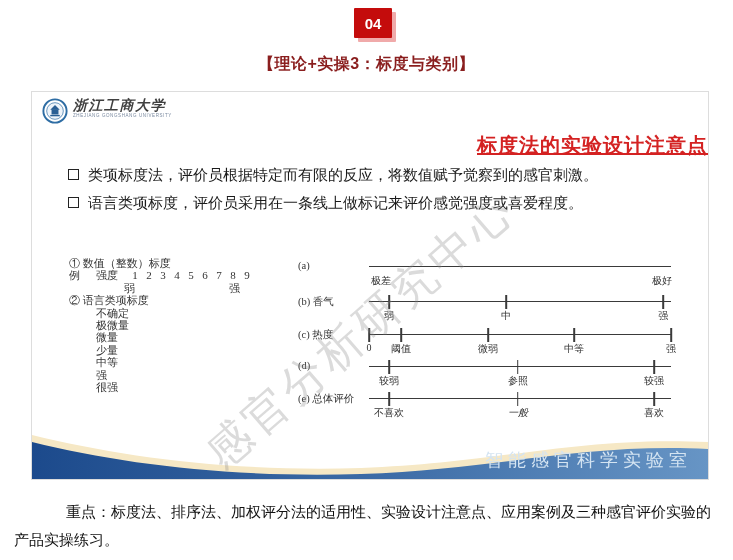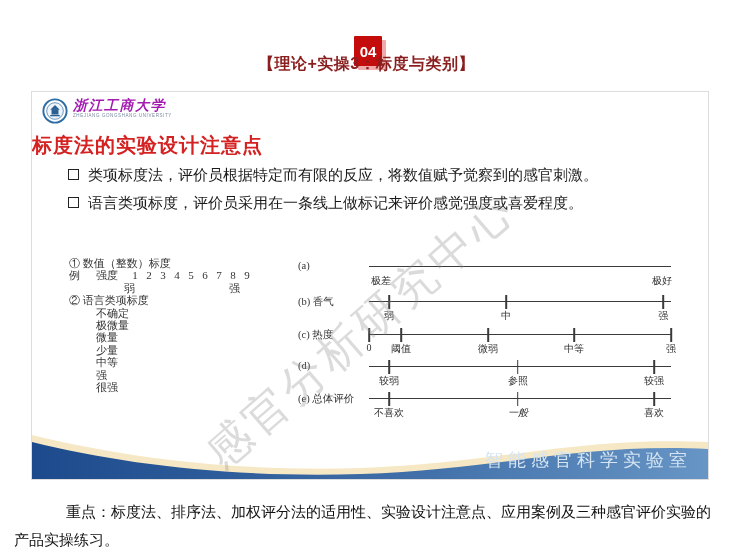--- a/index.html
+++ b/index.html
@@ -5,36 +5,36 @@
   :root{
     --badge-red:#c40c0c; --badge-shadow:#f0aaaa; --title-maroon:#8a1e1e;
     --slide-title-red:#d42222; --text-dark:#1a1a1a; --diagram-ink:#333333;
     --wave-navy:#1c4a8c; --wave-blue:#6795c5; --wave-cream:#f6e8c5;
     --footer-text:#d4e4f2; --slide-border:#dddddd; --watermark-gray:#8a8a8a;
   }
   html,body{margin:0;padding:0;background:#fff;}
   #stage{position:relative;width:733px;height:560px;background:#fff;overflow:hidden;
          font-family:"Liberation Sans",sans-serif;}
   
-  .badge{position:absolute;left:354px;top:8px;width:28px;height:30px;background:var(--badge-red);
+  .badge{position:absolute;left:354px;top:8px;width:38px;height:30px;background:var(--badge-red);
          color:#fff;font-weight:bold;font-size:15px;display:flex;align-items:center;justify-content:center;
-         box-shadow:4px 4px 0 var(--badge-shadow);border-radius:1px;margin-top:28px;}
+         box-shadow:4px 4px 0 var(--badge-shadow);border-radius:1px;}
   .page-title{position:absolute;left:0;top:54px;width:733px;text-align:center;
          color:var(--title-maroon);font-size:16px;font-weight:bold;letter-spacing:.5px;}
   
   .slide{position:absolute;left:31px;top:91px;width:678px;height:389px;background:#fff;
          border:1px solid var(--slide-border);box-sizing:border-box;overflow:hidden;}
   .logo-row{position:absolute;left:10px;top:6px;display:flex;align-items:flex-start;gap:5px;}
   .emblem{width:26px;height:26px;flex:0 0 auto;}
   .uni-text{display:flex;flex-direction:column;}
   .uni-cn{font-family:"Liberation Serif",serif;font-style:italic;font-weight:bold;
-          font-size:14px;color:#a21caf;letter-spacing:1.5px;line-height:15px;}
+          font-size:14px;color:#404040;letter-spacing:1.5px;line-height:15px;}
   .uni-en{font-size:4.5px;color:#7a8aa0;letter-spacing:.6px;line-height:6px;}
-  .slide-title{position:absolute;left:0;top:40px;width:100%;text-align:left;
-          color:var(--slide-title-red);font-size:20px;font-weight:bold;letter-spacing:1px;}
+  .slide-title{position:absolute;left:0;top:40px;width:100%;text-align:right;
+          color:var(--slide-title-red);font-size:20px;font-weight:bold;letter-spacing:1px;text-decoration:underline;}
   
   .bullet-list{position:absolute;left:36px;top:74px;right:16px;text-align:right;}
   .bullet-row{display:flex;align-items:flex-start;margin-bottom:11px;color:var(--text-dark);
           font-size:15px;line-height:17px;}
   .bullet-box{flex:0 0 auto;width:9px;height:9px;border:1.7px solid #222;margin:3px 9px 0 0;}
   
   .left-column{position:absolute;left:37px;top:165px;width:230px;
           font-family:"Liberation Serif",serif;font-size:11px;color:var(--diagram-ink);}
   .lc-row{line-height:12.4px;height:12.4px;white-space:nowrap;}
   .lc-ex{display:inline-block;width:27px;}

